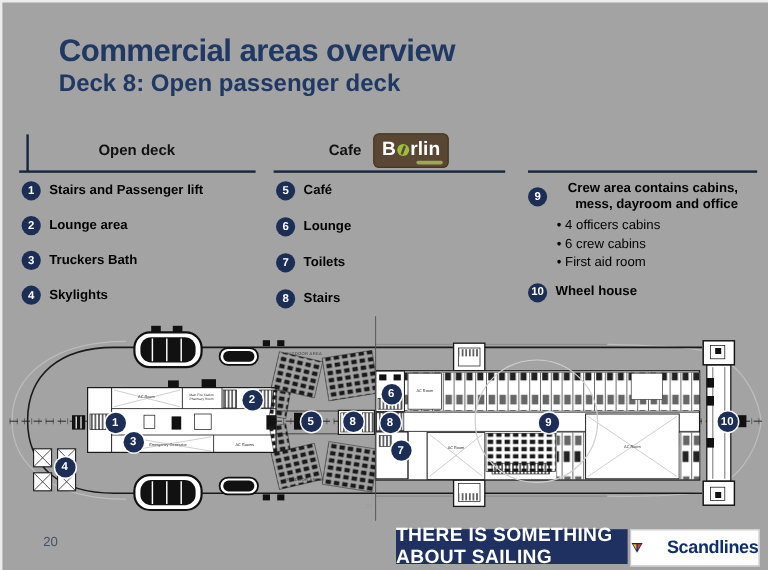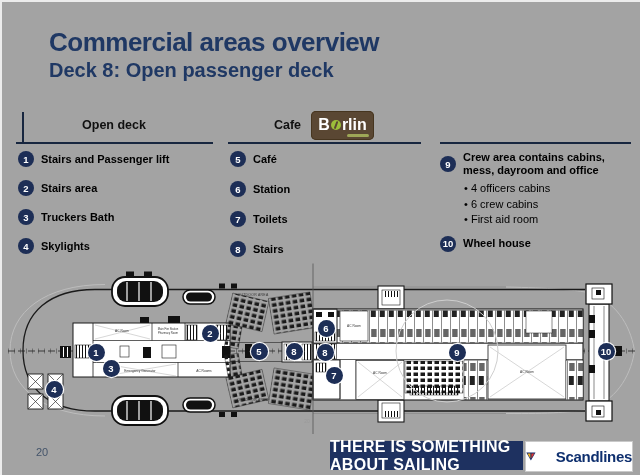--- a/index.html
+++ b/index.html
@@ -23,21 +23,21 @@
 
   .legend{position:absolute;top:151px;}
   .lg1{left:18px}
   .lg2{left:230px}
   .lg3{left:440px;width:196px}
   .lrow{display:flex;align-items:center;gap:7px;margin-bottom:13px;min-height:16px;}
   .lg2 .lrow{margin-bottom:14px}
   .lg3 .lrow{align-items:center;margin-bottom:4px}
   .num{width:16px;height:16px;border-radius:50%;background:#1d2e56;color:#fff;font-size:9.5px;font-weight:bold;
        display:flex;align-items:center;justify-content:center;flex:0 0 16px;}
-  .llabel{font-size:11px;font-weight:bold;color:#000;white-space:nowrap;line-height:13px;}
+  .llabel{font-size:11px;font-weight:bold;color:#000;white-space:nowrap;line-height:13px;text-align:right;}
   .llabel.wrap{white-space:normal;width:152px;}
   .bullets{list-style:none;margin:2px 0 8px 24px;padding:0;}
   .bullets li{font-size:11px;color:#000;line-height:15.5px;}
   .bullets li::before{content:"•  ";}
 
   
   .logo{width:63px;height:29px;background:#5a4733;border-radius:5px;margin-left:10px;position:relative;
         display:flex;align-items:center;justify-content:center;color:#fff;font-weight:bold;font-size:16px;
         box-shadow:inset 0 0 0 1px #46351f;}
   .bean{width:10px;height:10px;border-radius:50%;background:#9cbe3a;margin:0 1px;position:relative;display:inline-block;}
@@ -82,39 +82,39 @@
   <div class="rule r2"></div>
   <div class="rule r3"></div>
 
   <div class="legend lg1">
       <div class="lrow">
         <span class="num">1</span>
         <span class="llabel">Stairs and Passenger lift</span>
       </div>
       <div class="lrow">
         <span class="num">2</span>
-        <span class="llabel">Stairs area</span>
+        <span class="llabel">Lounge area</span>
       </div>
       <div class="lrow">
         <span class="num">3</span>
         <span class="llabel">Truckers Bath</span>
       </div>
       <div class="lrow">
         <span class="num">4</span>
         <span class="llabel">Skylights</span>
       </div>
     </div>
   <div class="legend lg2">
       <div class="lrow">
         <span class="num">5</span>
         <span class="llabel">Café</span>
       </div>
       <div class="lrow">
         <span class="num">6</span>
-        <span class="llabel">Station</span>
+        <span class="llabel">Lounge</span>
       </div>
       <div class="lrow">
         <span class="num">7</span>
         <span class="llabel">Toilets</span>
       </div>
       <div class="lrow">
         <span class="num">8</span>
         <span class="llabel">Stairs</span>
       </div>
     </div>

